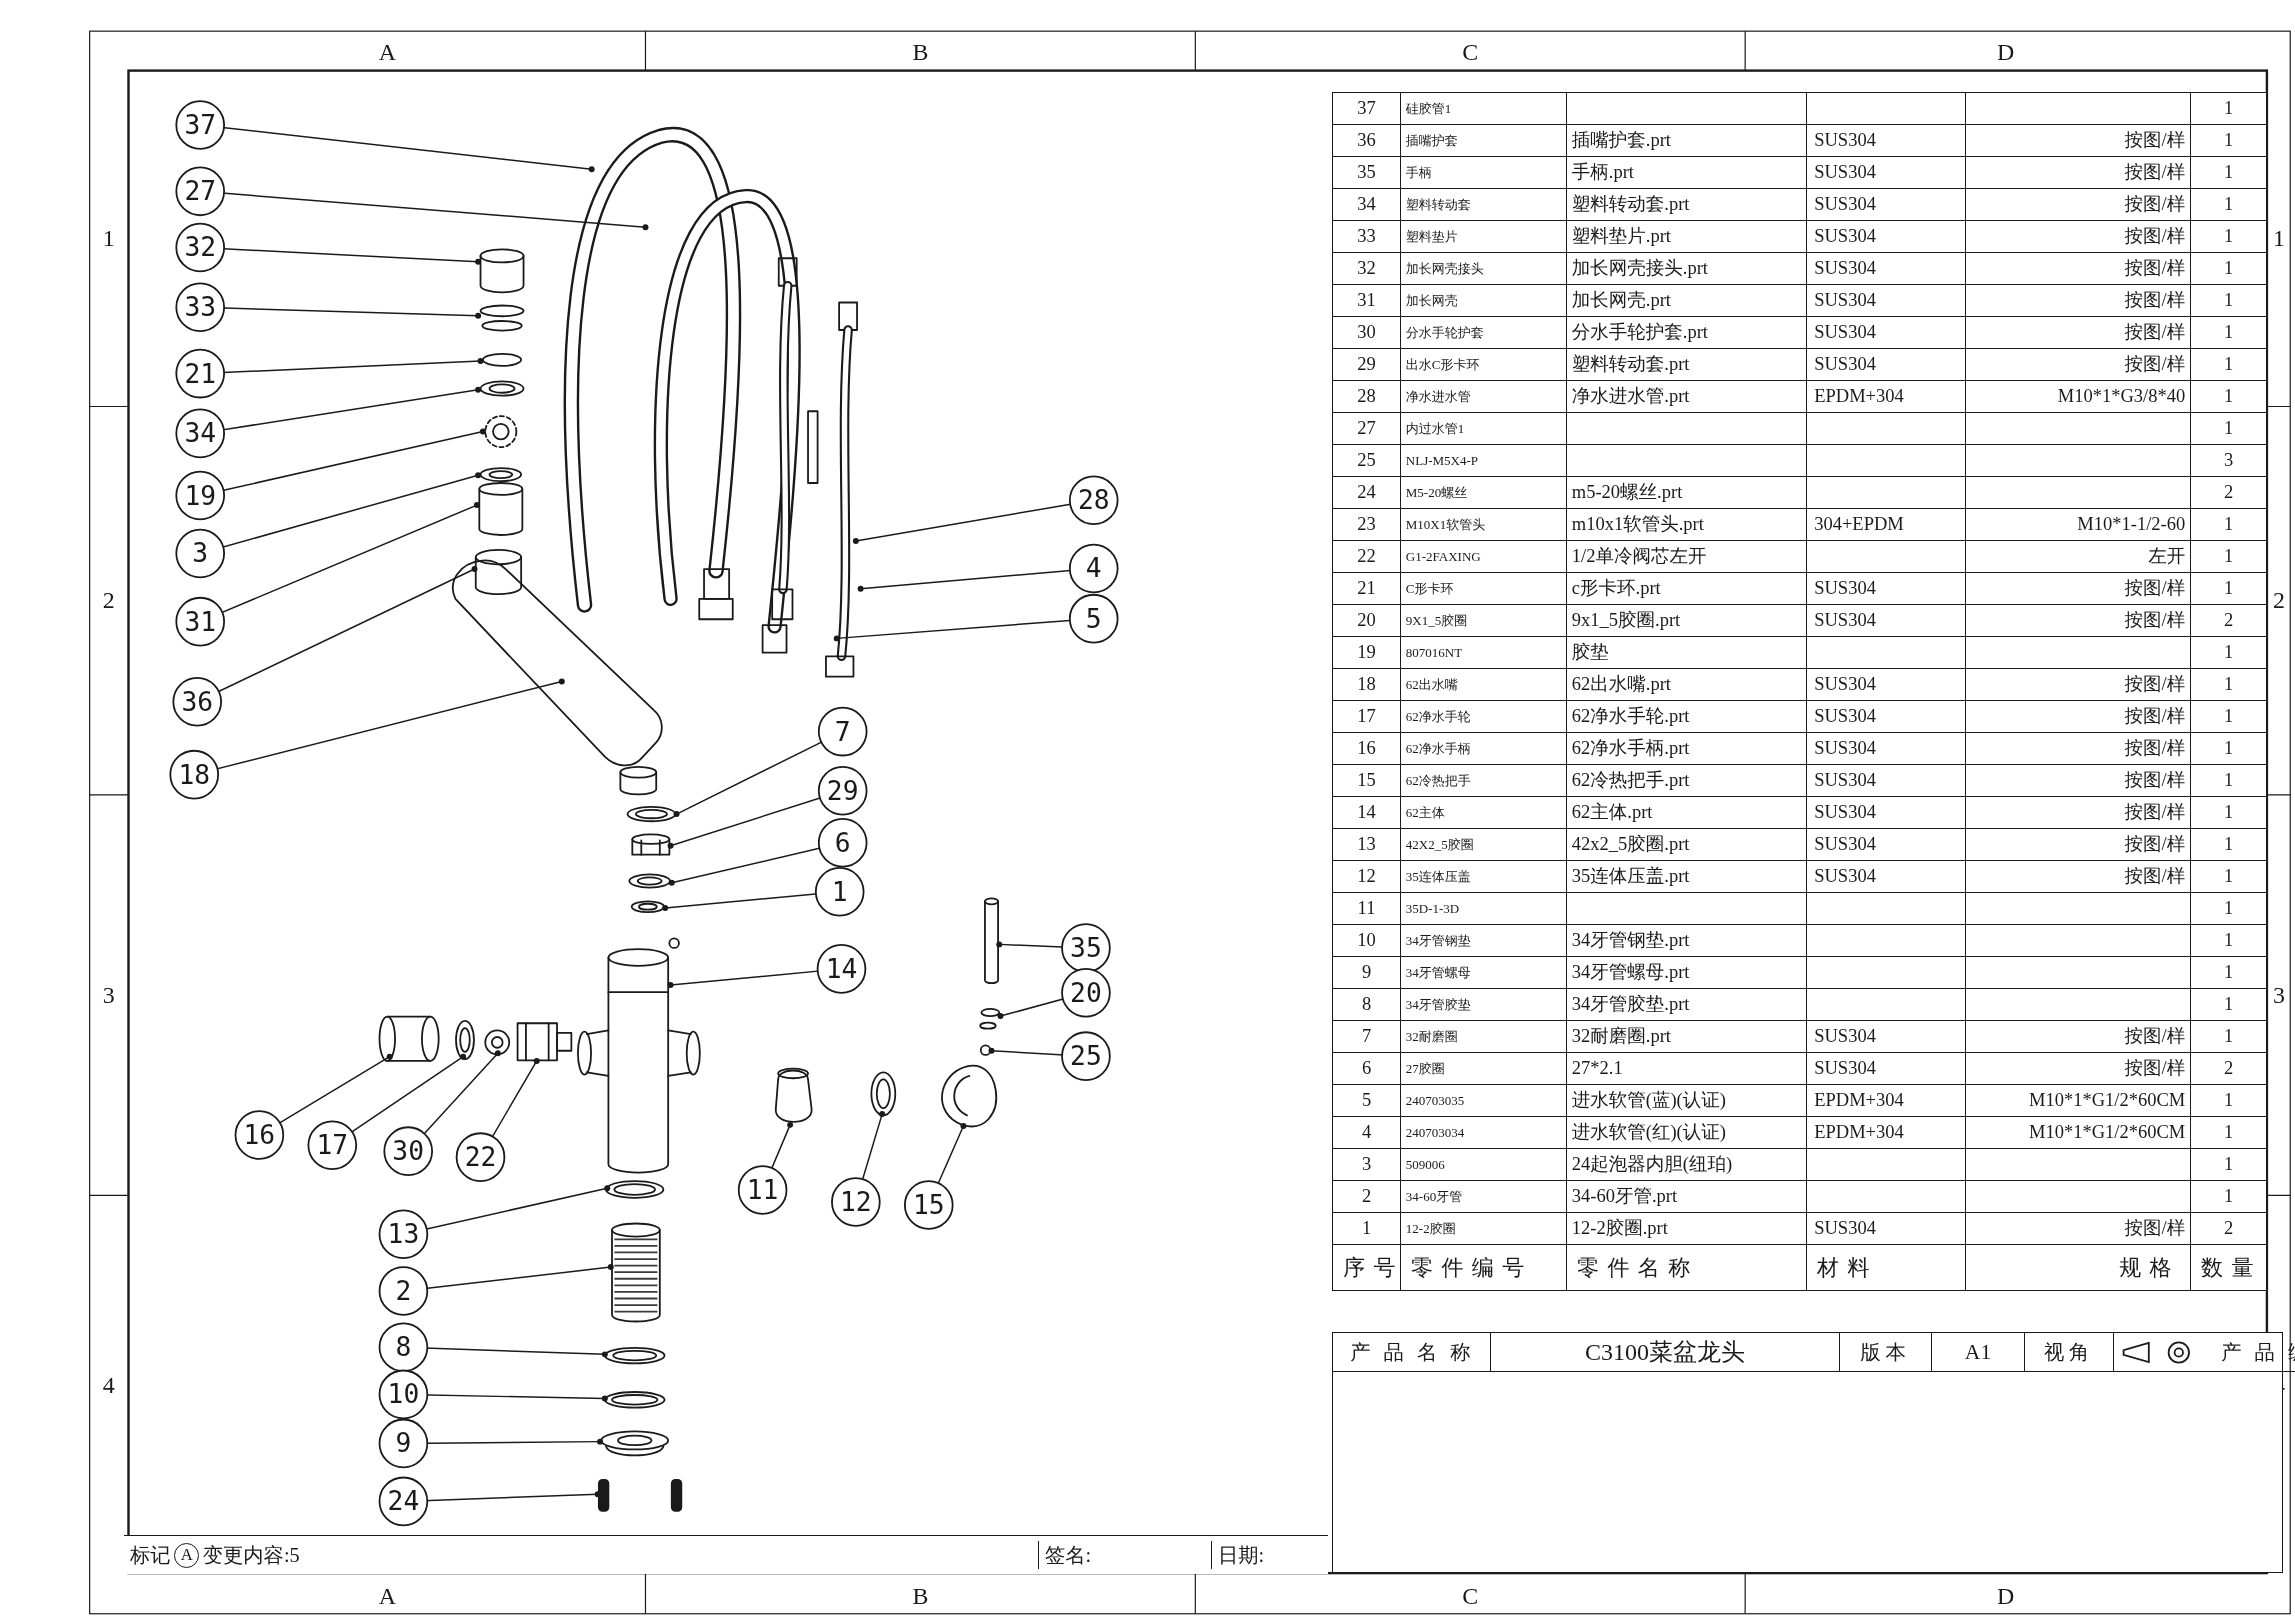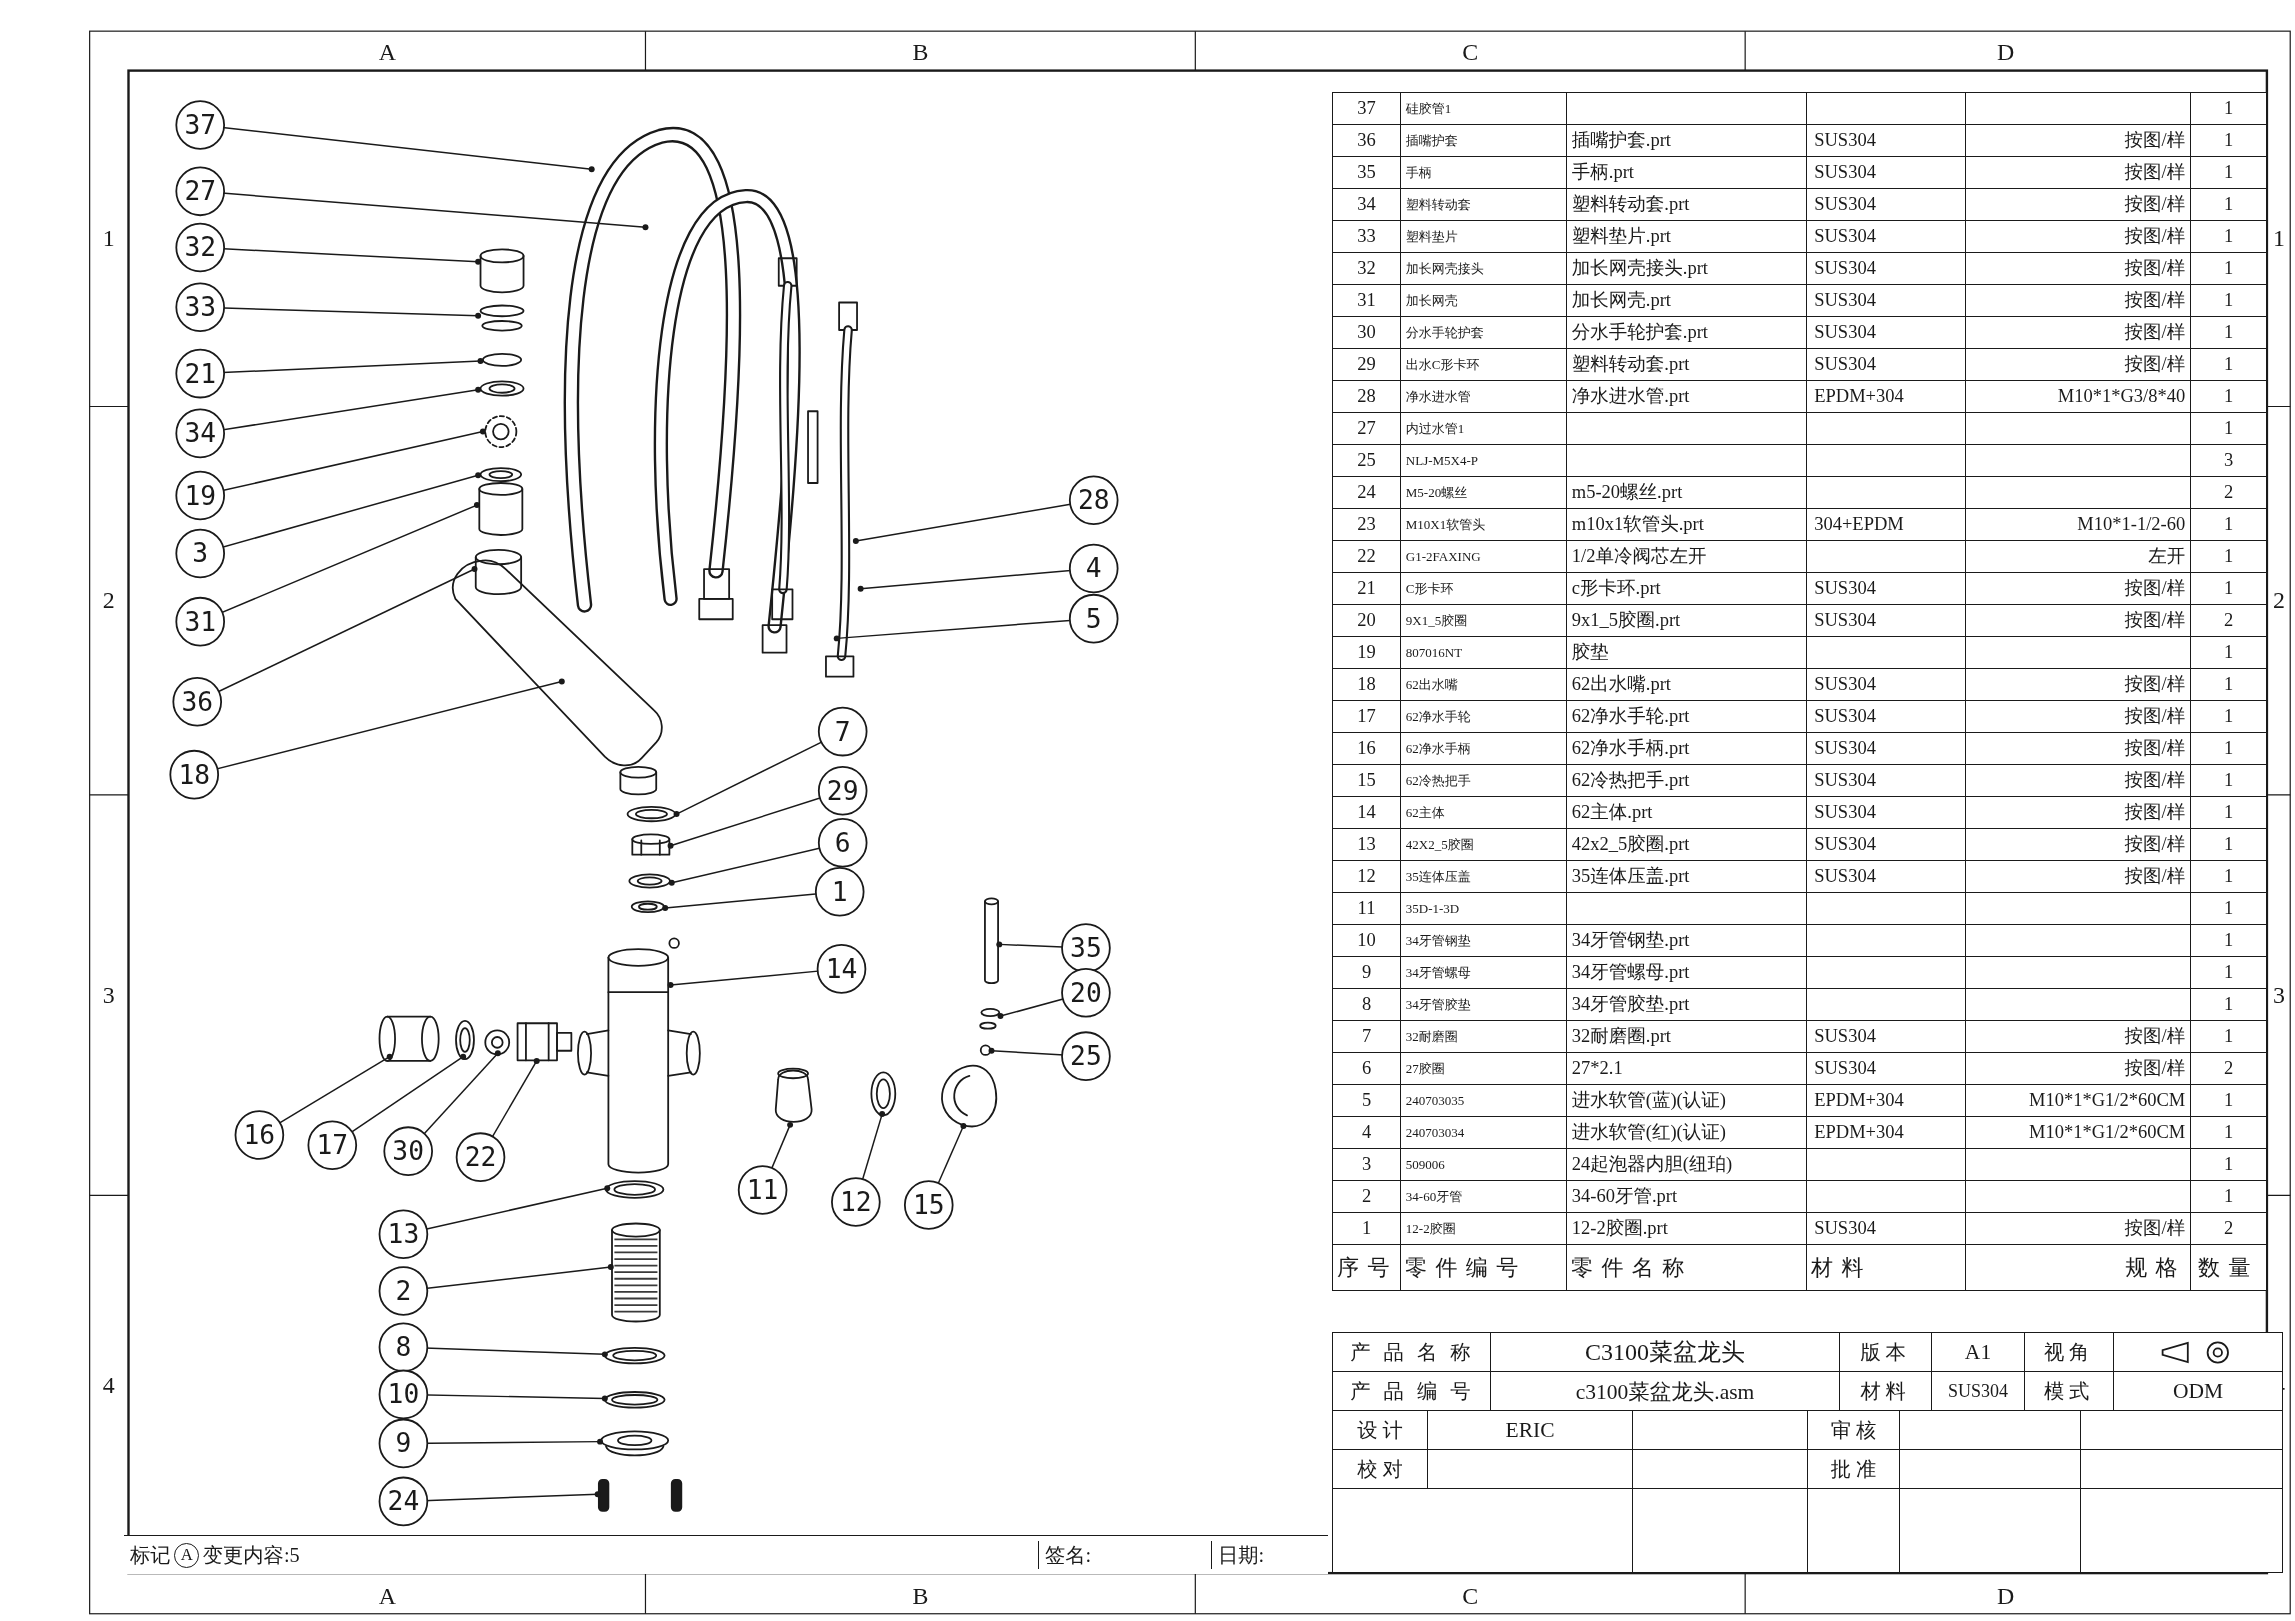--- a/index.html
+++ b/index.html
@@ -18,25 +18,25 @@
   
   #bom{left:1332px;top:92px;width:935px;border-collapse:collapse;table-layout:fixed}
   #bom td{border:1.2px solid #1a1a1a;height:32px;font-size:18.5px;line-height:1;
           white-space:nowrap;overflow:hidden;padding:0 4.8px;vertical-align:middle}
   #bom td.c0{text-align:center;padding:0}
   #bom td.c1{text-align:left;font-size:13px}
   #bom td.c2{text-align:left}
   #bom td.c3{text-align:left;padding-left:7.2px}
   #bom td.c4{text-align:right;padding-left:26px}
   #bom td.c5{text-align:center;padding:0}
-  #bom tr.hdr td{height:46px;font-size:22px;letter-spacing:8.4px;padding:4px}
+  #bom tr.hdr td{height:46px;font-size:22px;letter-spacing:8.4px;padding:10px}
 
   
   #titleblock{left:1332px;top:1332px;width:951px;height:241px;border:1.2px solid #1a1a1a;
-              display:flex;flex-direction:column}
+              display:flex;flex-direction:row}
   .tb-row{display:flex;height:39px;border-bottom:1.2px solid #1a1a1a;flex:0 0 auto}
   .tb-row.last{flex:1 1 auto;border-bottom:none}
   .tb-cell{border-right:1.2px solid #1a1a1a;display:flex;align-items:center;justify-content:center;
            font-size:20.3px;white-space:nowrap;overflow:hidden;flex:0 0 auto}
   .tb-cell.grow{flex:1 1 auto;border-right:none}
   .tb-label{letter-spacing:13px;padding-left:10.8px}
   .tb-label-sm{letter-spacing:4.8px}
   .big{font-size:24px}
   .mid{font-size:21.5px}
   .sm{font-size:18px}

